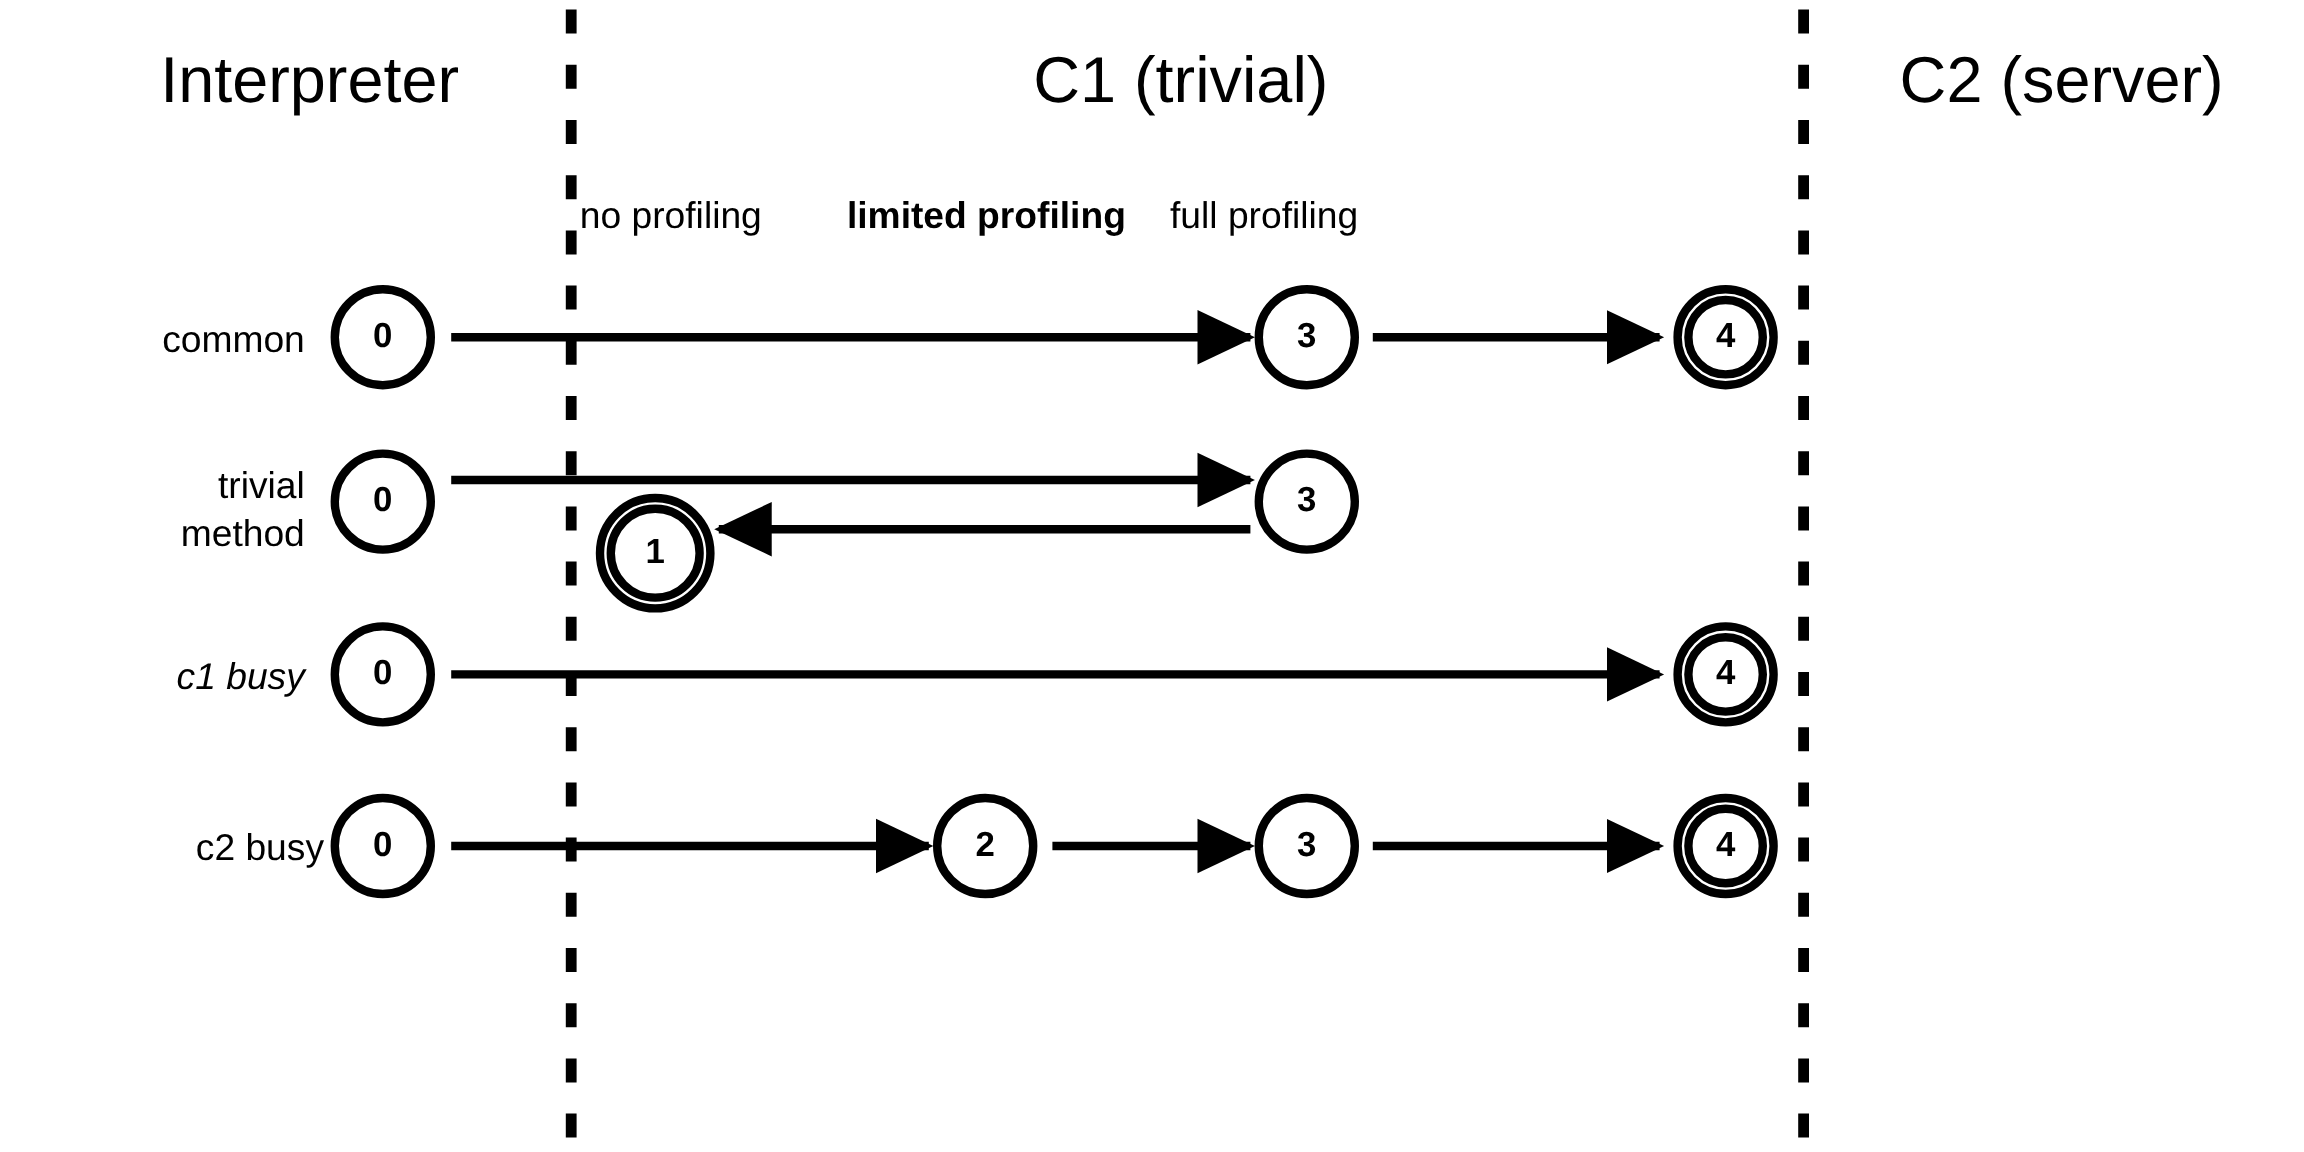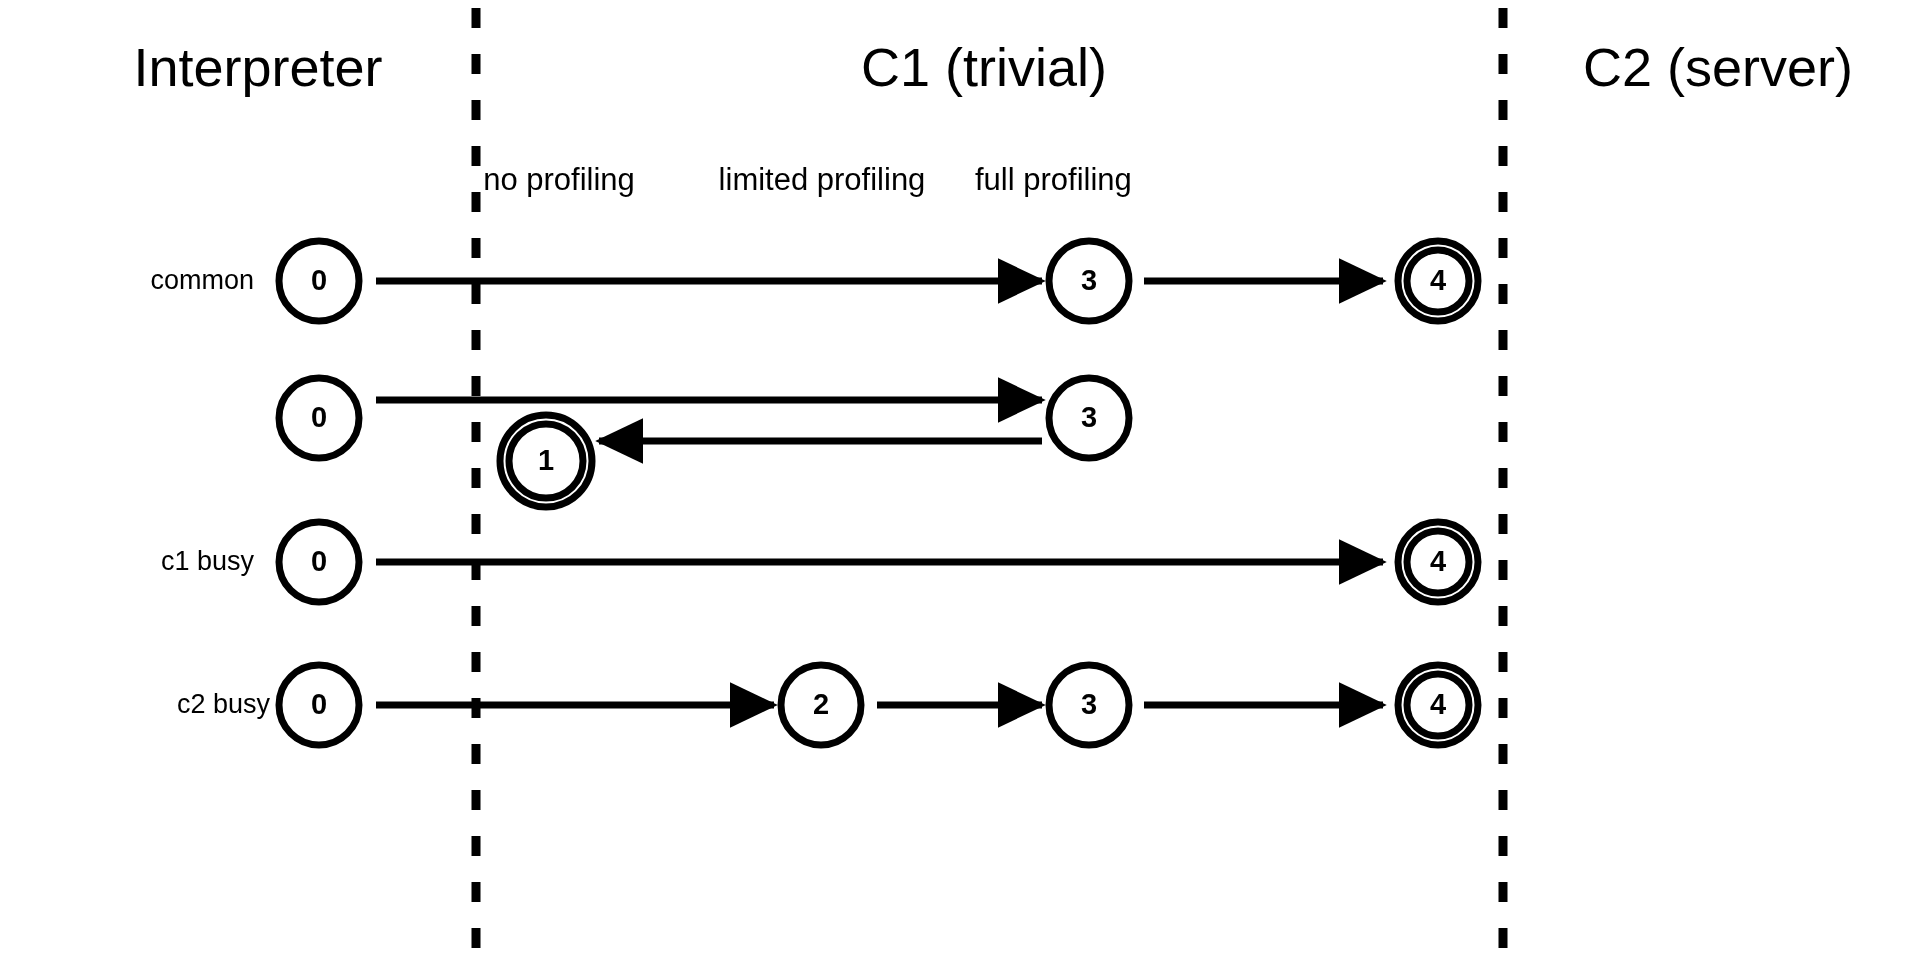--- a/index.html
+++ b/index.html
@@ -38,21 +38,21 @@
   .col-header {
     font-size: 54px;
     font-weight: 400;
     letter-spacing: 0px;
   }
   .phase-label {
     font-size: 31px;
     font-weight: 400;
   }
   .row-label {
-    font-size: 27px;
+    font-size: 31px;
     font-weight: 400;
     text-align: right;
   }
   .row-label.two-line {
     line-height: 1.28;
     white-space: normal;
   }
   .node-num {
     font-size: 29px;
     font-weight: 700;
@@ -125,27 +125,31 @@
           <circle cx="1412" cy="705" r="31" fill="#ffffff" stroke="#000000" stroke-width="7"></circle>
         </g>
       </g>
   </svg>
 
   <div class="txt col-header" style="left:0;top:40px;width:464px;text-align:center;">Interpreter</div>
   <div class="txt col-header" style="left:696px;top:40px;width:524px;text-align:center;">C1 (trivial)</div>
   <div class="txt col-header" style="left:1452px;top:40px;width:480px;text-align:center;">C2 (server)</div>
 
   <div class="txt phase-label" style="left:413px;top:164px;width:240px;text-align:center;">no profiling</div>
-  <div class="txt phase-label" style="left:656px;top:164px;width:280px;text-align:center;">limited profiling</div>
+  <div class="txt phase-label" style="left:656px;top:164px;width:280px;text-align:center;font-weight:bold;">limited profiling</div>
   <div class="txt phase-label" style="left:949px;top:164px;width:240px;text-align:left;">full profiling</div>
 
   <div class="txt row-label" style="left:0;top:267px;width:228px;">common</div>
 
+  <div class="txt row-label two-line" style="left:0;top:385px;width:228px;">
+    <span>trivial</span><br>
+    <span>method</span>
+  </div>
 
-  <div class="txt row-label" style="left:0;top:548px;width:228px;">c1 busy</div>
+  <div class="txt row-label" style="left:0;top:548px;width:228px;font-style:italic;">c1 busy</div>
 
   <div class="txt row-label" style="left:16px;top:691px;width:228px;">c2 busy</div>
 
   <div id="node-labels">
       <div class="txt node-num" style="left: 253px; top: 266px; width: 80px; text-align: center;">0</div>
       <div class="txt node-num" style="left: 1023px; top: 266px; width: 80px; text-align: center;">3</div>
       <div class="txt node-num" style="left: 1372px; top: 266px; width: 80px; text-align: center;">4</div>
       <div class="txt node-num" style="left: 253px; top: 403px; width: 80px; text-align: center;">0</div>
       <div class="txt node-num" style="left: 1023px; top: 403px; width: 80px; text-align: center;">3</div>
       <div class="txt node-num" style="left: 480px; top: 446px; width: 80px; text-align: center;">1</div>

